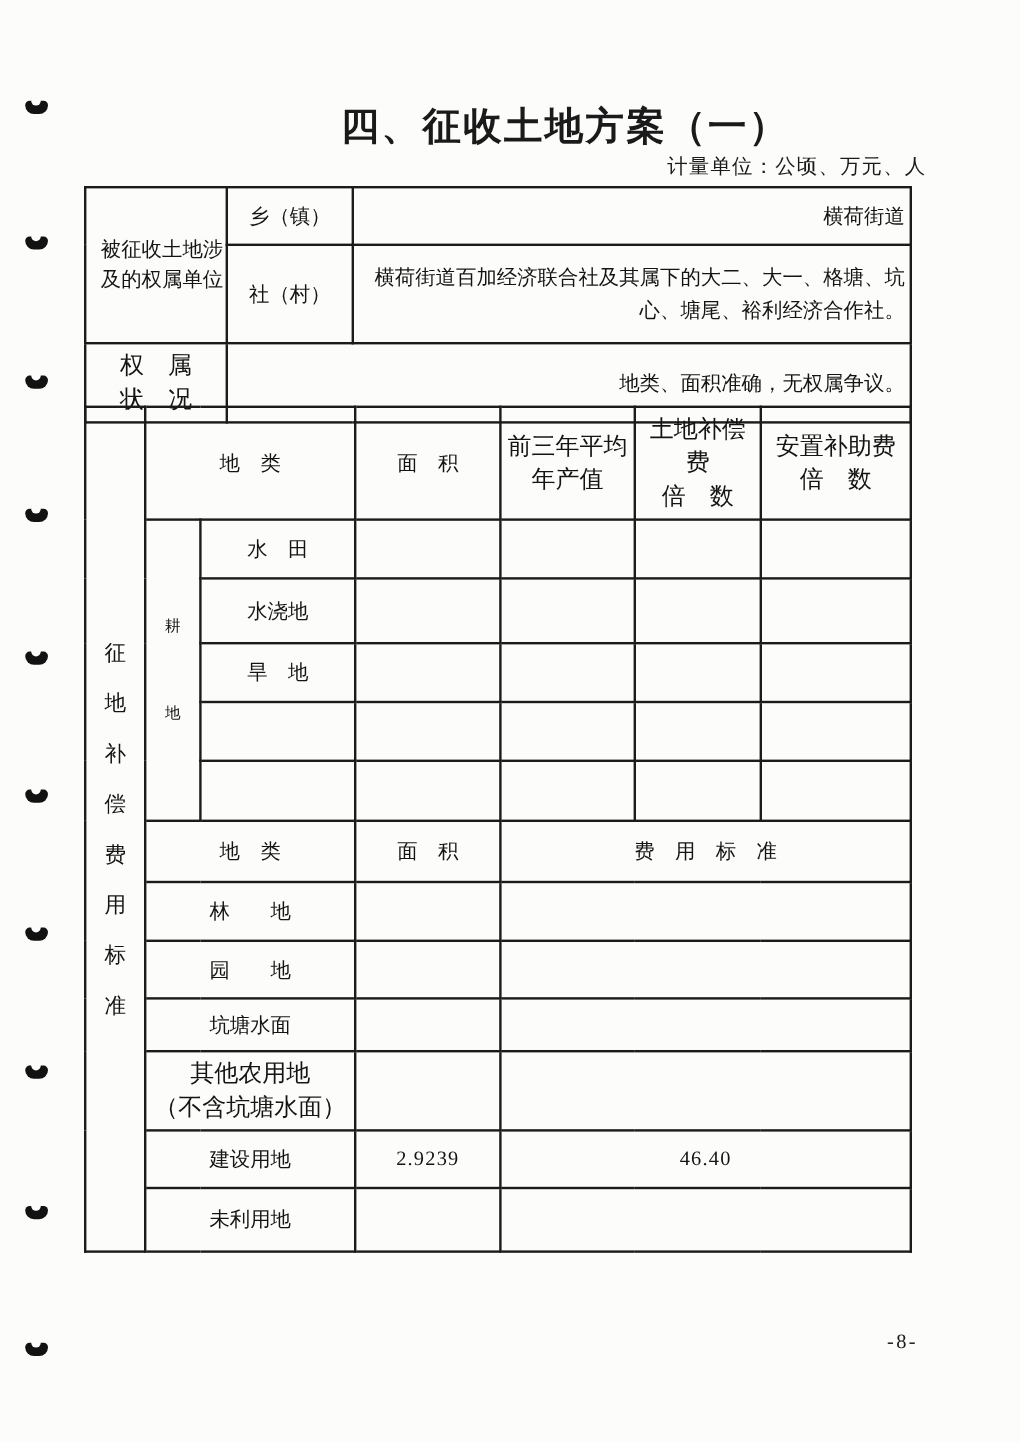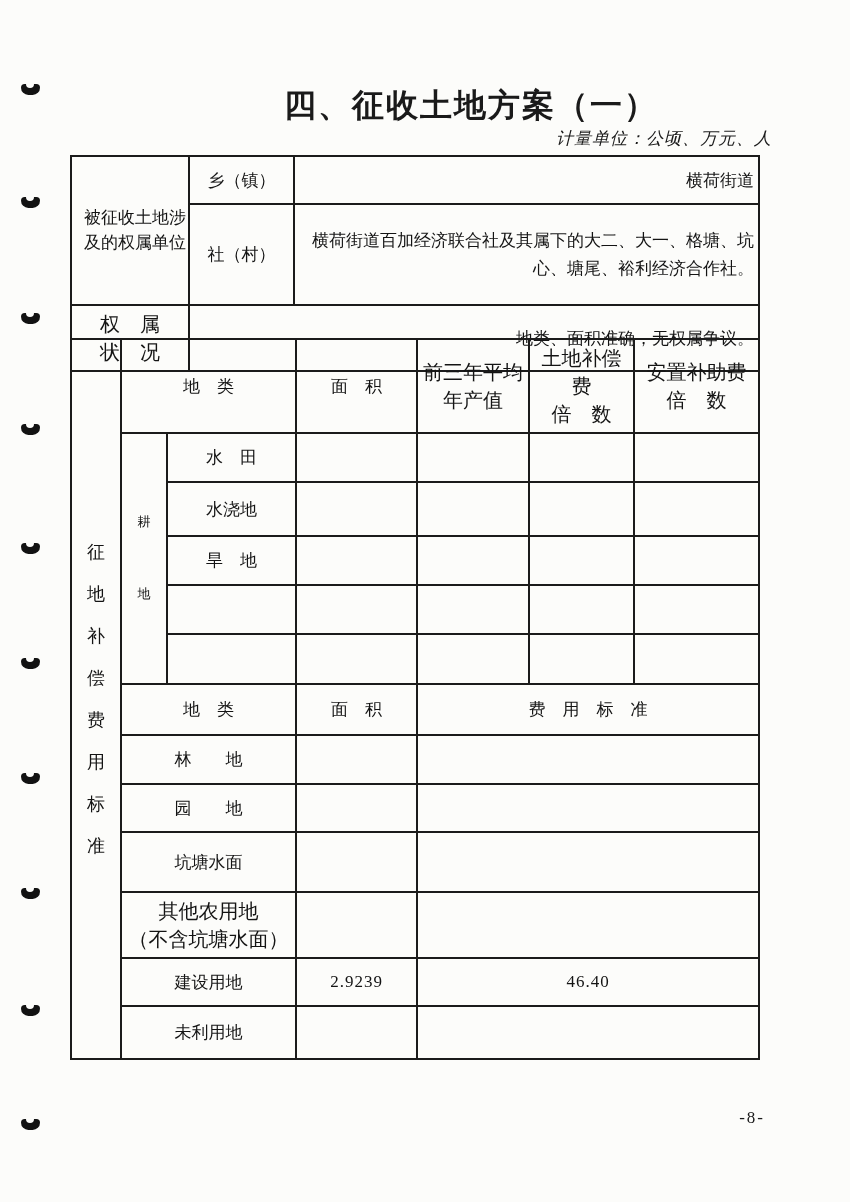--- a/index.html
+++ b/index.html
@@ -18,21 +18,21 @@
     content:''; position:absolute; top:-2px; left:5px; width:8px; height:6px;
     background:#fcfcfa; border-radius:0 0 5px 5px;
   }
   .title {
     position:absolute; left:284px; top:84px; margin:0;
     font-family:"Liberation Sans","DejaVu Sans",sans-serif;
     font-size:32px; font-weight:700; letter-spacing:2px; color:#1a1a1a;text-align:right;
   }
   .unit-note {
     position:absolute; right:78px; top:127px;
-    font-size:17px; letter-spacing:1px; color:#1a1a1a;font-style:italic;
+    font-size:17px; letter-spacing:1px; color:#1a1a1a;
   }
   table.t {
     position:absolute; left:70px; width:690px;
     border-collapse:collapse; table-layout:fixed;
   }
   table.t td {
     border:2px solid #1b1b1b; padding:4px;
     font-size:17px; color:#141414; vertical-align:middle;
     overflow:hidden;
   }
@@ -83,21 +83,21 @@
         <col>
       </colgroup>
     <tbody>
         <tr style="height:48px">
       <td rowspan="2">
         <div class="units-wrap">被征收土地涉及的权属单位</div>
       </td>
       <td class="c">乡（镇）</td>
       <td class="val">横荷街道</td>
     </tr>
-    <tr style="height:101px">
+    <tr style="height:82px">
       <td class="c">社（村）</td>
       <td class="val lh">横荷街道百加经济联合社及其属下的大二、大一、格塘、坑心、塘尾、裕利经济合作社。</td>
     </tr>
     <tr style="height:46px">
       <td class="c">
         <div class="two-line">权　属</div>
         <div class="two-line">状　况</div>
       </td>
       <td colspan="2" class="val">地类、面积准确，无权属争议。</td>
     </tr>
@@ -186,21 +186,21 @@
       <td colspan="3" class="c num"></td>
     </tr>
     <tr style="height:48px">
       <td colspan="2" class="c">
         <div>园　　地</div>
         <div class="two-line"></div>
       </td>
       <td class="c num"></td>
       <td colspan="3" class="c num"></td>
     </tr>
-    <tr style="height:60px">
+    <tr style="height:44px">
       <td colspan="2" class="c">
         <div>坑塘水面</div>
         <div class="two-line"></div>
       </td>
       <td class="c num"></td>
       <td colspan="3" class="c num"></td>
     </tr>
     <tr style="height:55px">
       <td colspan="2" class="c">
         <div class="two-line">其他农用地</div>

